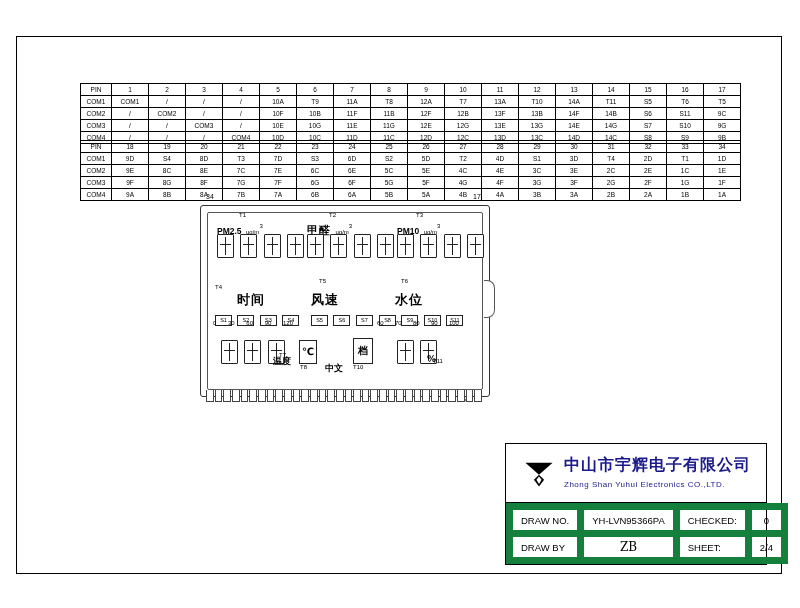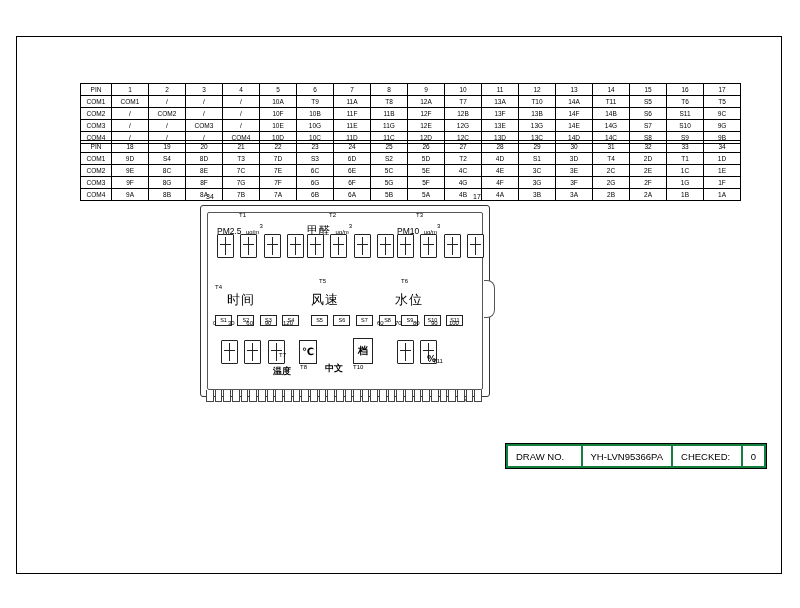--- a/index.html
+++ b/index.html
@@ -53,27 +53,27 @@
     display:inline-block;width:15px;height:22px;border:1px solid #222;
     background:#fff;margin-right:2px;position:relative;border-radius:1px;
   }
   .seg-digit:before{
     content:"";position:absolute;left:2px;right:2px;top:9px;height:1px;background:#222;
   }
   .seg-digit:after{
     content:"";position:absolute;left:7px;top:2px;bottom:2px;width:1px;background:#222;
   }
   .bigrow{position:absolute;}
-  .unitlabel{font-size:8.5px;font-weight:normal;color:#000;}
+  .unitlabel{font-size:8.5px;font-weight:bold;color:#000;}
   .supl{font-size:6px;color:#000;}
   .tmark{position:absolute;font-size:6px;color:#000;}
 
   .hanzi{
     font-family:"DejaVu Sans","Liberation Sans",sans-serif;
-    font-weight:normal;font-size:13px;color:#000;letter-spacing:1px;
+    font-weight:bold;font-size:13px;color:#000;letter-spacing:1px;
   }
   .hanzi-sm{
     font-family:"DejaVu Sans","Liberation Sans",sans-serif;
     font-weight:bold;font-size:9px;color:#000;
   }
   .sbox{
     display:inline-block;border:1px solid #222;font-size:5.5px;text-align:center;
     width:15px;height:9px;line-height:9px;margin-right:1px;background:#fff;
   }
   .scale{font-size:6px;color:#000;}
@@ -92,21 +92,21 @@
     position:absolute;left:16px;top:12px;width:34px;height:34px;
   }
   .cn-name{
     position:absolute;left:58px;top:11px;font-family:"DejaVu Sans","Liberation Sans",sans-serif;
     font-size:16px;font-weight:bold;color:#1a1a8c;letter-spacing:1px;
   }
   .en-name{
     position:absolute;left:58px;top:36px;font-size:8px;color:#1a1a8c;letter-spacing:.5px;
   }
   #tb-table{width:100%;border-collapse:collapse;font-size:9.5px;}
-  #tb-table td{border:2px solid #15803d;height:20px;padding:0 8px;white-space:nowrap;}
+  #tb-table td{border:7px solid #15803d;height:20px;padding:0 8px;white-space:nowrap;}
   .tb-k{width:84px;}
   .tb-v{text-align:center;}
   .tb-k2{width:60px;}
   .sig{font-family:"DejaVu Serif","Liberation Serif",serif;font-size:12px;}
 </style>
 </head>
 <body>
 
 <div id="page">
   <div id="frame"></div>
@@ -364,21 +364,21 @@
       <span class="seg-digit"></span>
       <span class="seg-digit"></span>
       <span class="seg-digit"></span>
       <span class="seg-digit"></span>
     </div>
 
     <div class="tmark" style="left:14px;top:78px;">T4</div>
     <div class="tmark" style="left:118px;top:72px;">T5</div>
     <div class="tmark" style="left:200px;top:72px;">T6</div>
 
-    <div class="bigrow" style="left:26px;top:84px;">
+    <div class="bigrow" style="left:36px;top:84px;">
       <span class="hanzi">时间</span>
     </div>
     <div class="bigrow" style="left:110px;top:84px;">
       <span class="hanzi">风速</span>
     </div>
     <div class="bigrow" style="left:194px;top:84px;">
       <span class="hanzi">水位</span>
     </div>
 
     <div class="bigrow" style="left:14px;top:102px;">
@@ -413,21 +413,21 @@
       <span class="scale">90</span>
       <span class="scale">100</span>
     </div>
 
     <div class="bigrow" style="left:20px;top:134px;">
       <span class="seg-digit"></span>
       <span class="seg-digit"></span>
       <span class="seg-digit"></span>
     </div>
     <div class="tmark" style="left:78px;top:146px;">T7</div>
-    <div class="bigrow" style="left:72px;top:154px;">
+    <div class="bigrow" style="left:72px;top:144px;">
       <span class="hanzi-sm">温度</span>
     </div>
 
     <div class="bigrow" style="left:98px;top:134px;">
       <span class="iconbox" style="width:16px;height:22px;line-height:22px;font-size:10px;font-weight:bold;">℃</span>
     </div>
     <div class="tmark" style="left:99px;top:158px;">T8</div>
 
     <div class="bigrow" style="left:122px;top:134px;margin-top:17px;">
       <span class="iconbox" style="width:22px;height:20px;line-height:20px;font-size:9px;font-weight:bold;border:none;">中文</span>
@@ -477,24 +477,39 @@
       <i></i>
     <i></i>
       <i></i>
     <i></i>
       <i></i>
     <i></i>
       <i></i>
   </div>
 
   <div id="titleblock">
+    <div id="logo-area">
+      <svg id="logo-mark" viewBox="0 0 40 40">
+        <polygon points="4,8 36,8 20,22" fill="#000"></polygon>
+        <polygon points="20,22 14,28 20,36 26,28" fill="#000"></polygon>
+        <polygon points="20,24 17,28 20,33 23,28" fill="#fff"></polygon>
+      </svg>
+      <div class="cn-name">中山市宇辉电子有限公司</div>
+      <div class="en-name">Zhong Shan Yuhui Electronics CO.,LTD.</div>
+    </div>
     <table id="tb-table">
       <tbody>
         <tr>
           <td class="tb-k">DRAW NO.</td>
           <td class="tb-v">YH-LVN95366PA</td>
           <td class="tb-k2">CHECKED:</td>
           <td class="tb-v">0</td>
         </tr>
+        <tr>
+          <td class="tb-k">DRAW BY</td>
+          <td class="tb-v sig">ZB</td>
+          <td class="tb-k2">SHEET:</td>
+          <td class="tb-v">2/4</td>
+        </tr>
       </tbody>
     </table>
   </div>
 </div>
 
 </body></html>

